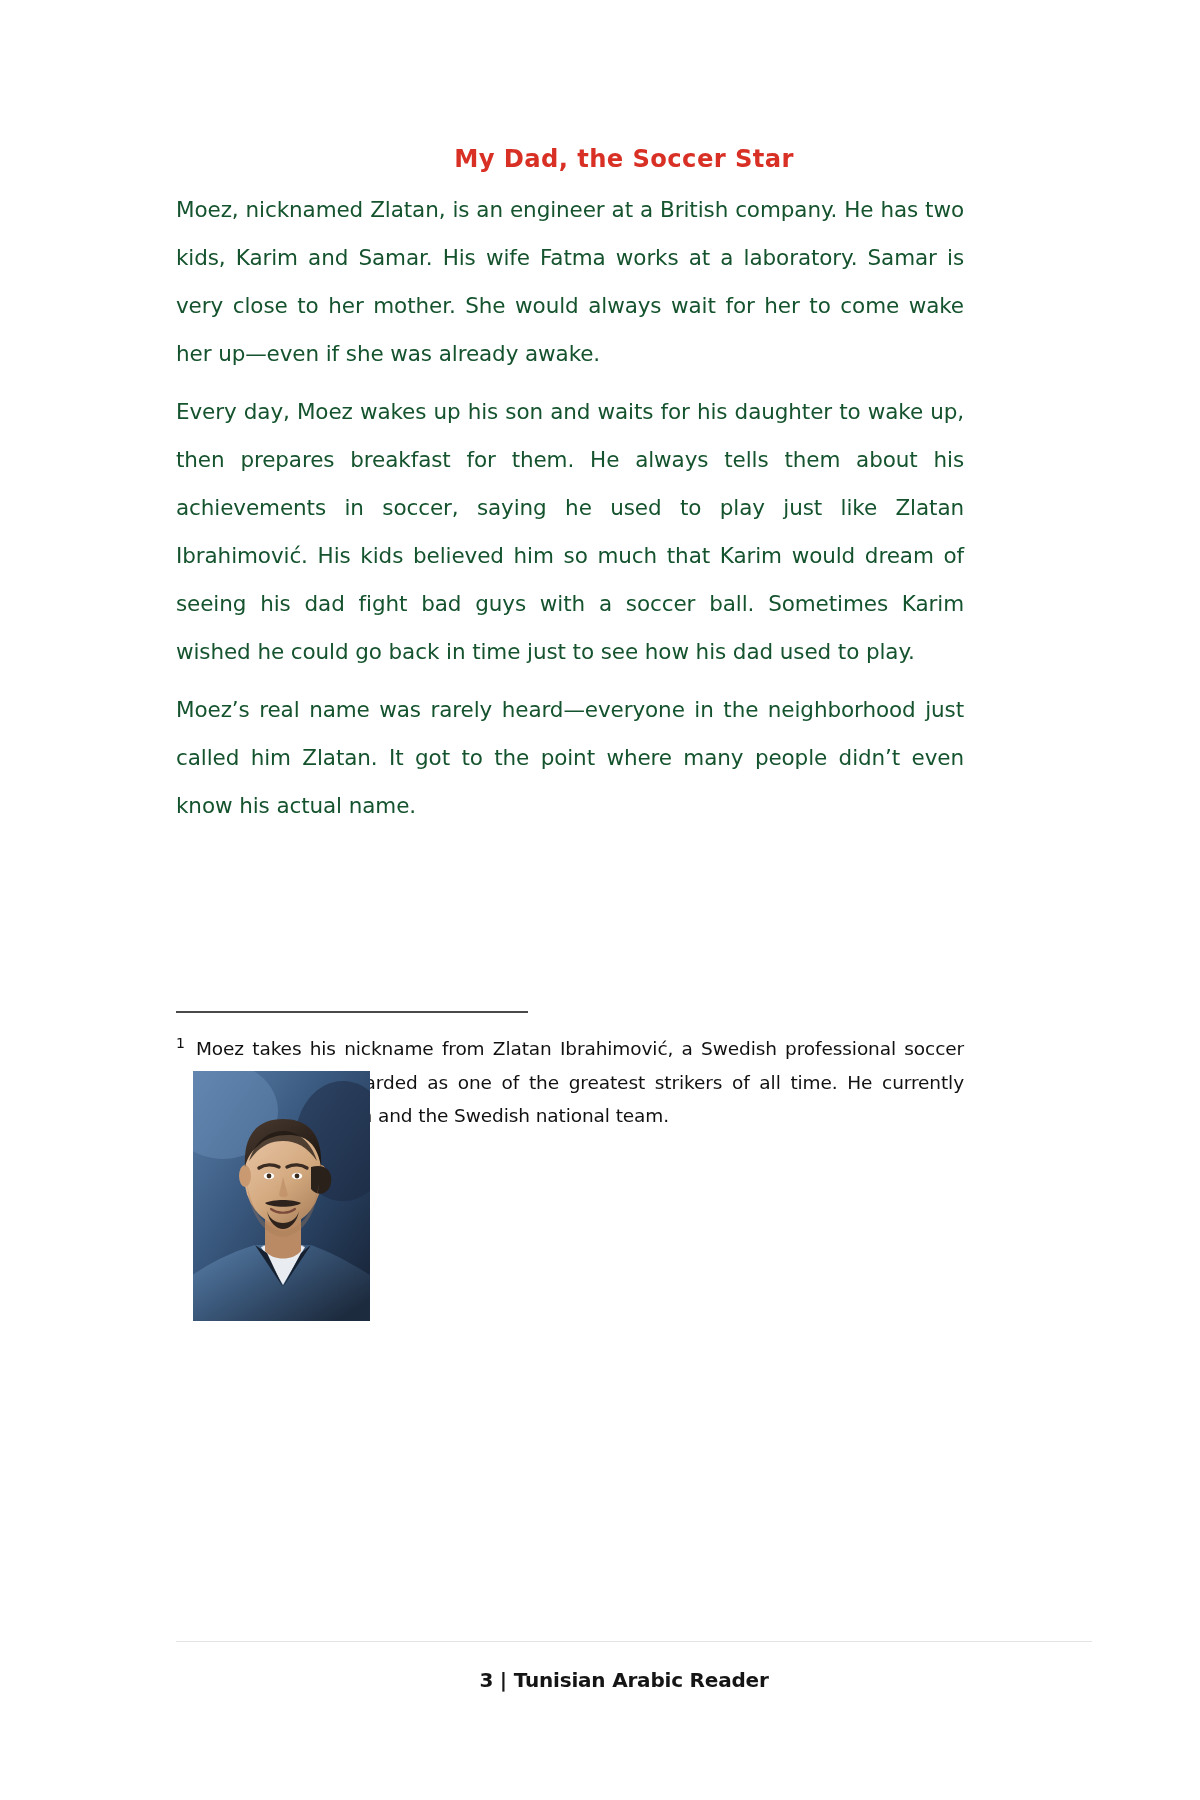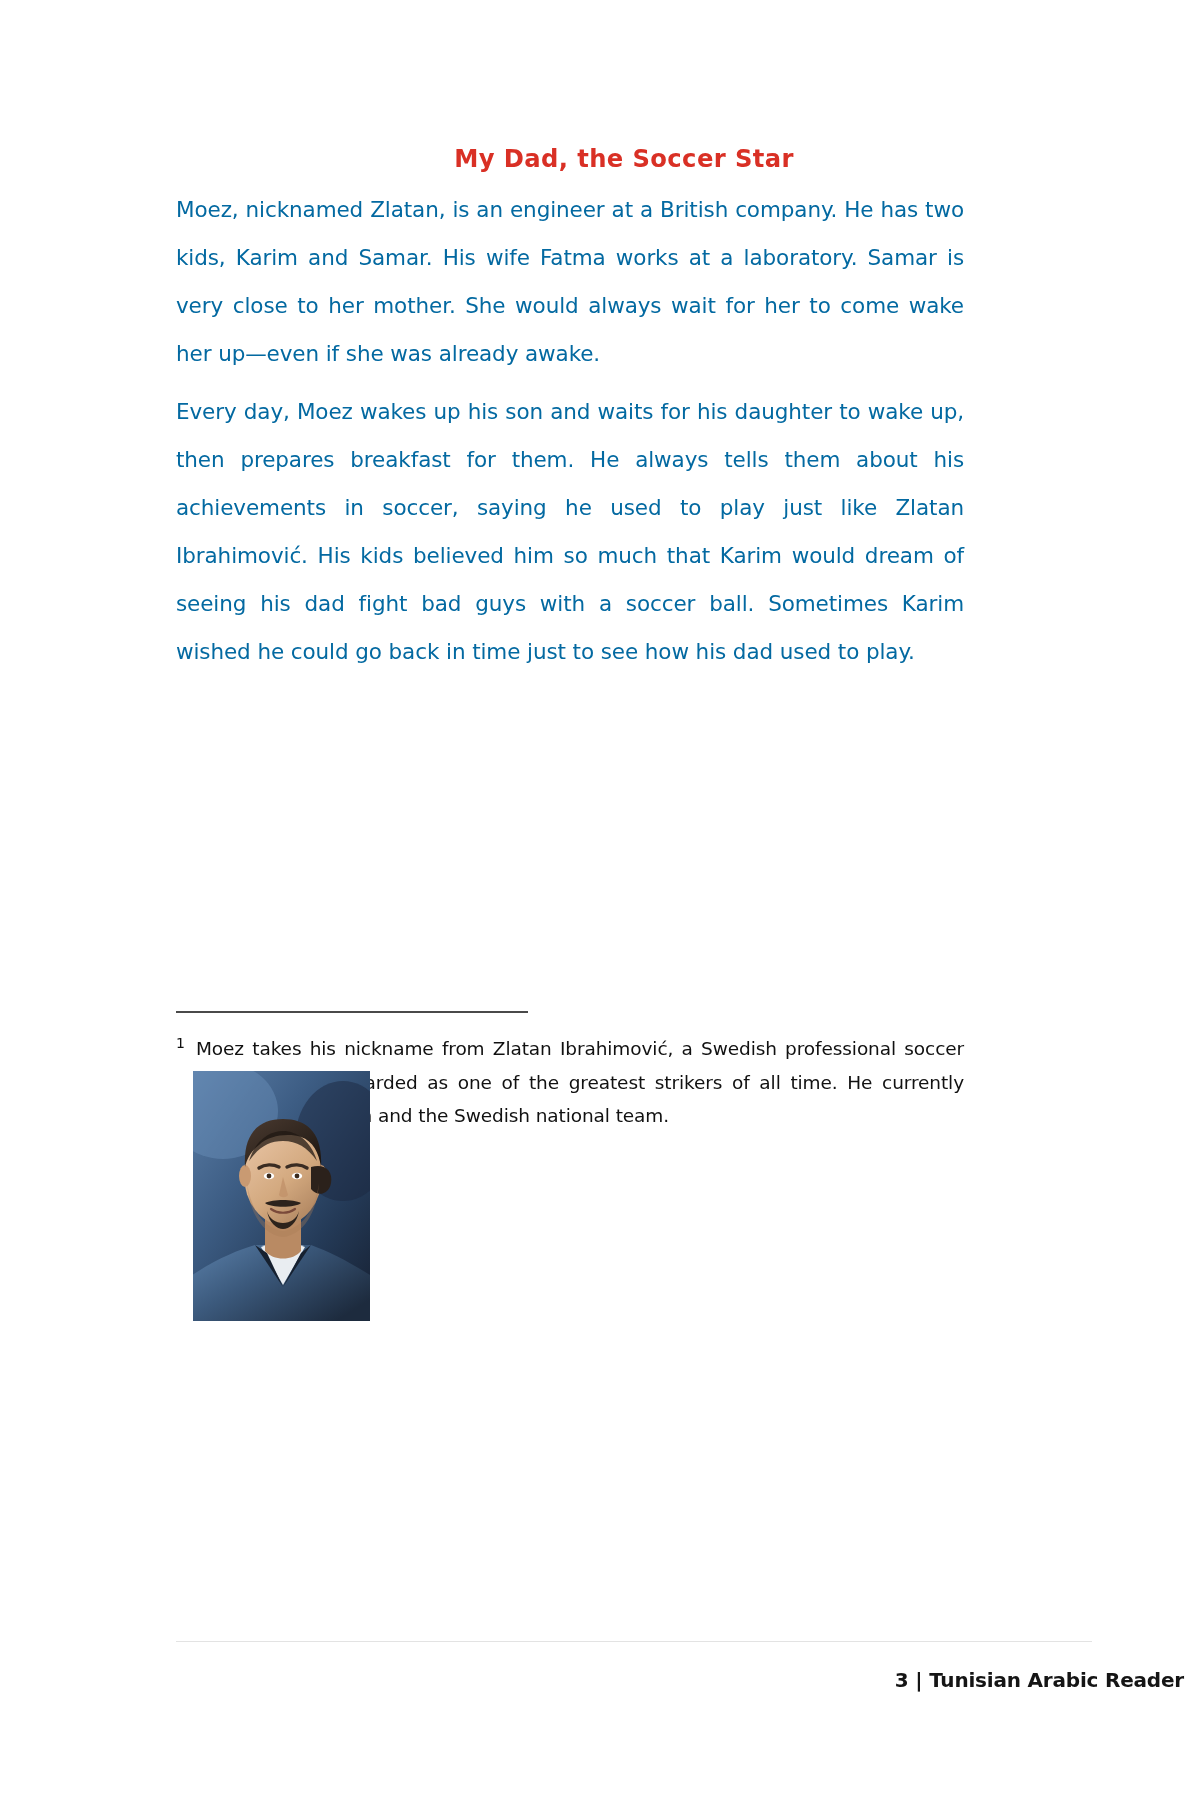--- a/index.html
+++ b/index.html
@@ -44,21 +44,21 @@
     left: 128px;
     top: 186px;
     width: 788px;
   }
 
   .para {
     margin: 0 0 10px 0;
     font-family: "DejaVu Sans", sans-serif;
     font-size: 21.5px;
     line-height: 48px;
-    color: #0369a1;
+    color: #14532d;
     text-align: justify;
     text-justify: inter-word;
     letter-spacing: -0.1px;
     word-spacing: 0px;
   }
   .para:last-child { margin-bottom: 0; }
 
   
   .fn-rule {
     position: absolute;
@@ -116,43 +116,44 @@
     position: absolute;
     left: 128px;
     top: 1641px;
     width: 916px;
     height: 1px;
     background: #e3e3e3;
   }
   .footer-text {
     position: absolute;
     left: 0;
-    right: 16px;
+    right: 0;
     top: 1668px;
-    text-align: right;
+    text-align: center;
     font-family: "DejaVu Sans", sans-serif;
     font-weight: bold;
     font-size: 20px;
     color: #151515;
     letter-spacing: -0.2px;
   }
 </style>
 </head>
 <body>
 
 <div class="page">
 
   <h1 class="doc-title">My Dad, the Soccer Star</h1>
 
   <div class="body-block">
 
     <p class="para">Moez, nicknamed Zlatan, is an engineer at a British company. He has two kids, Karim and Samar. His wife Fatma works at a laboratory. Samar is very close to her mother. She would always wait for her to come wake her up—even if she was already awake.</p>
 
     <p class="para">Every day, Moez wakes up his son and waits for his daughter to wake up, then prepares breakfast for them. He always tells them about his achievements in soccer, saying he used to play just like Zlatan Ibrahimović. His kids believed him so much that Karim would dream of seeing his dad fight bad guys with a soccer ball. Sometimes Karim wished he could go back in time just to see how his dad used to play.</p>
 
+    <p class="para">Moez’s real name was rarely heard—everyone in the neighborhood just called him Zlatan. It got to the point where many people didn’t even know his actual name.</p>
 
   </div>
 
   <div class="fn-rule"></div>
 
   <div class="footnote">
     <span class="fn-marker">1</span>
     <span class="fn-text">Moez takes his nickname from Zlatan Ibrahimović, a Swedish professional soccer player, highly regarded as one of the greatest strikers of all time. He currently plays for A.C. Milan and the Swedish national team.</span>
   </div>
 

